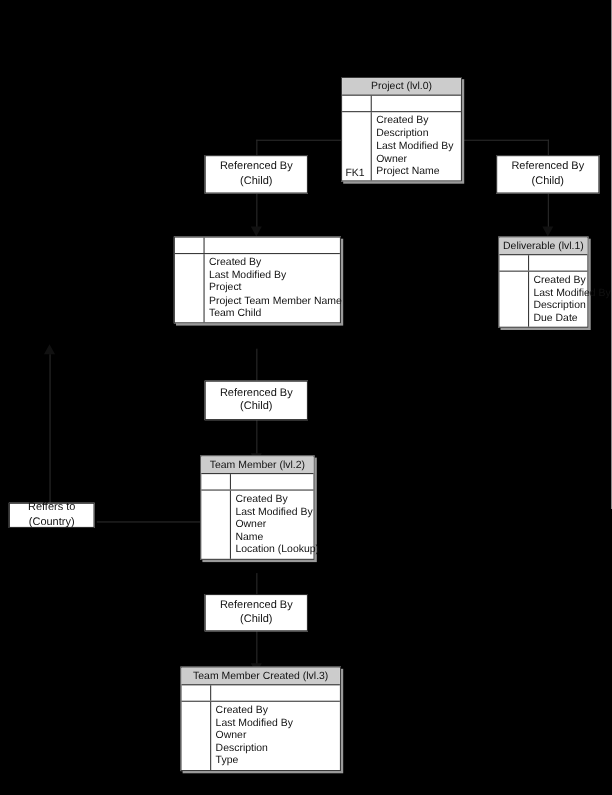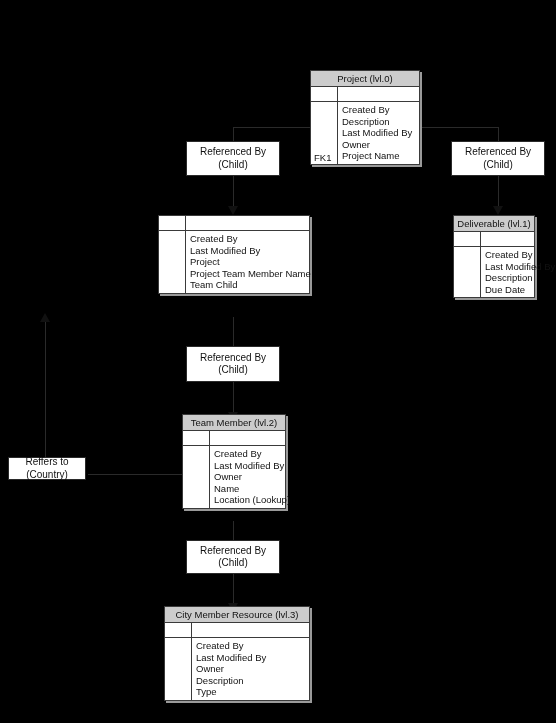--- a/index.html
+++ b/index.html
@@ -247,21 +247,21 @@
     <div class="rl">Reffers to</div>
     <div class="rl">(Country)</div>
   </div>
 
   <div class="rel-box" style="left:186px; top:540px; width:94px; height:34px;">
     <div class="rl">Referenced By</div>
     <div class="rl">(Child)</div>
   </div>
 
   <div class="entity" style="left:164px; top:606px; width:146px;">
-    <div class="ent-header">City Member Resource (lvl.3)</div>
+    <div class="ent-header">Team Member Created (lvl.3)</div>
     <div class="ent-body">
       <div class="ent-section sec-pk">
         <div class="key-col"></div>
         <div class="attr-col"></div>
       </div>
       <div class="ent-section sec-attr">
         <div class="key-col"></div>
         <div class="attr-col">
           <div class="attr-line">Created By</div>
           <div class="attr-line">Last Modified By</div>

